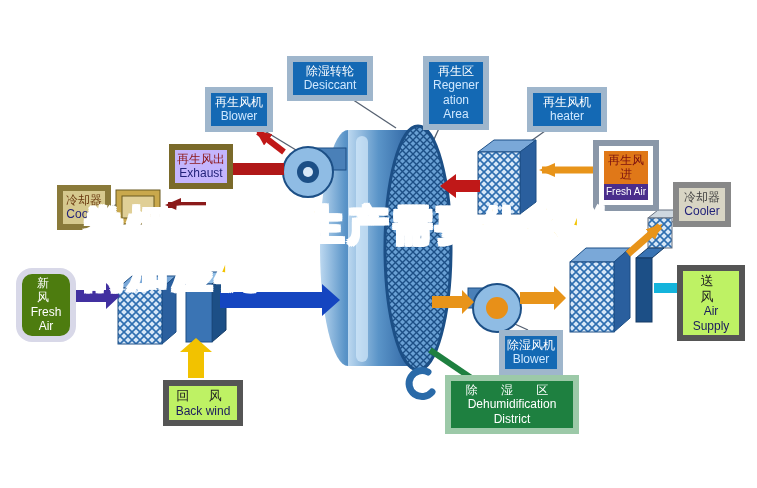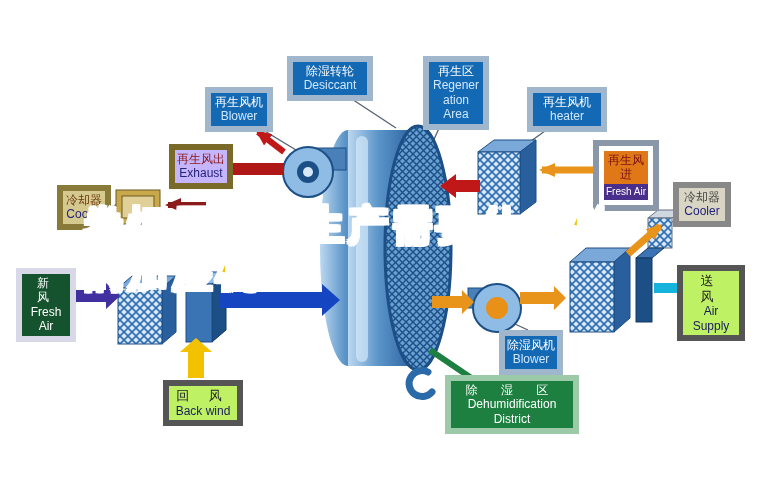--- a/index.html
+++ b/index.html
@@ -19,21 +19,21 @@
   .lbl-blue .en{color:#cfe8ff;}
   .lbl-khaki{background:#c4b5fd;border-color:#7a6a2a;}
   .lbl-khaki .zh{color:#8b1515;}
   .lbl-khaki .en{color:#23237a;}
   .lbl-cooler{background:#d6c98e;border-color:#8a7a3a;}
   .lbl-cooler .zh{color:#6b3a10;}
   .lbl-cooler .en{color:#23237a;}
   .lbl-cooler-r{background:#d8d5c4;border-color:#888888;}
   .lbl-cooler-r .zh{color:#444444;}
   .lbl-cooler-r .en{color:#23237a;}
-  .lbl-purple{background:#14532d;color:#ffffff;border-color:#d8d8e8;}
+  .lbl-purple{background:#4d7c0f;color:#ffffff;border-color:#d8d8e8;border-radius:16px;}
   .lbl-purple .zh{letter-spacing:6px;}
   .lbl-yellow{background:#bef264;color:#222222;border-color:#555555;}
   .lbl-yellow .zh{letter-spacing:8px;font-size:13px;}
   .lbl-yellow .en{color:#1a1a5e;}
   .lbl-green{background:#1e8040;color:#ffffff;border-color:#9cc9a8;}
   .lbl-green .zh{letter-spacing:10px;}
   .lbl-two{padding:5px;border-color:#8a97a8;}
   .lbl-two .row-orange{background:#e07818;color:#7a1010;padding:2px;}
   .lbl-two .row-purple{background:#4a2e8c;color:#ffffff;padding:2px;font-size:10px;}
   .title{

